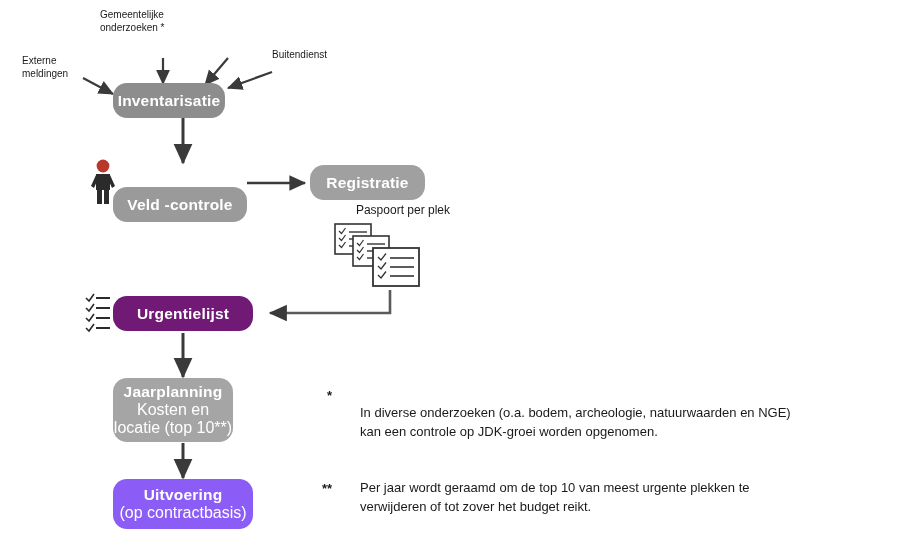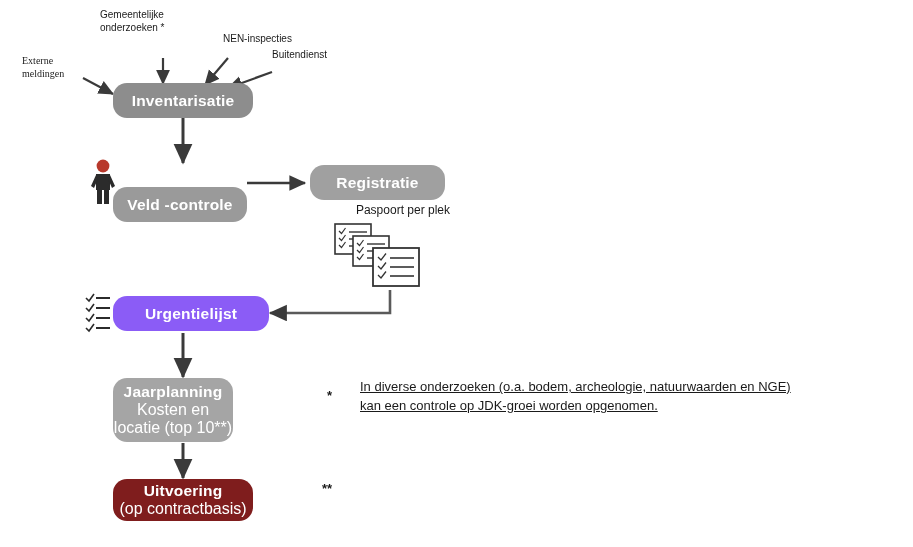--- a/index.html
+++ b/index.html
@@ -106,53 +106,52 @@
 
     <path d="M247,183 L305,183" stroke="#3a3a3a" stroke-width="2.4" fill="none" marker-end="url(#ah)"></path>
 
     <path d="M390,290 L390,313 L270,313" stroke="#5a5a5a" stroke-width="2.6" fill="none" marker-end="url(#ah)"></path>
 
     <path d="M183,333 L183,377" stroke="#3a3a3a" stroke-width="3" fill="none" marker-end="url(#ah)"></path>
 
     <path d="M183,443 L183,478" stroke="#3a3a3a" stroke-width="3" fill="none" marker-end="url(#ah)"></path>
   </svg>
 
-  <div class="label" style="left:22px; top:55px; width:95px;font-family:Liberation Serif, serif;">Externe
+  <div class="label" style="left:22px; top:55px; width:95px;">Externe
 meldingen</div>
 
   <div class="label" style="left:100px; top:9px; width:135px;">Gemeentelijke
 onderzoeken *</div>
 
-  <div class="label" style="left:223px; top:33px; width:120px;">NEN-inspecties</div>
 
   <div class="label" style="left:272px; top:49px; width:110px;">Buitendienst</div>
 
-  <div class="node" style="left:113px; top:83px; width:140px; height:35px; background:#8d8d8d;">
+  <div class="node" style="left:113px; top:83px; width:112px; height:35px; background:#8d8d8d;">
     <span class="title">Inventarisatie</span>
   </div>
 
   <div class="node" style="left:113px; top:165px; width:134px; height:35px; background:#9a9a9a;margin-top:22px;">
     <span class="title">Veld -controle</span>
   </div>
 
-  <div class="node" style="left:310px; top:165px; width:135px; height:35px; background:#a0a0a0;">
+  <div class="node" style="left:310px; top:165px; width:115px; height:35px; background:#a0a0a0;">
     <span class="title">Registratie</span>
   </div>
 
-  <div class="node" style="left:113px; top:296px; width:156px; height:35px; background:#8b5cf6;">
+  <div class="node" style="left:113px; top:296px; width:140px; height:35px; background:#701a75;">
     <span class="title">Urgentielijst</span>
   </div>
 
   <div class="node" style="left:113px; top:378px; width:120px; height:64px; background:#a5a5a5;">
     <span class="title">Jaarplanning</span>
     <span class="sub">Kosten en locatie
 (top 10**)</span>
   </div>
 
-  <div class="node" style="left:113px; top:479px; width:140px; height:42px; background:#7f1d1d;">
+  <div class="node" style="left:113px; top:479px; width:140px; height:50px; background:#8b5cf6;">
     <span class="title">Uitvoering</span>
     <span class="sub">(op contractbasis)</span>
   </div>
 
   <div class="caption" style="left:310px; top:203px; width:140px;text-align:right;">Paspoort per plek</div>
 
   <svg class="person" style="left:88px; top:158px;" width="30" height="48" viewBox="0 0 30 48">
     <circle cx="15" cy="8" r="6.4" fill="#b8392c"></circle>
     <path d="M8,16 L22,16 L22,32 L8,32 Z" fill="#2b2b2b"></path>
     <path d="M8,17 L3,28 L6,30 L10,21 Z" fill="#2b2b2b"></path>
@@ -208,18 +207,20 @@
     </g>
     <g stroke="#2b2b2b" stroke-width="2">
       <line x1="12" y1="6" x2="26" y2="6"></line>
       <line x1="12" y1="16" x2="26" y2="16"></line>
       <line x1="12" y1="26" x2="26" y2="26"></line>
       <line x1="12" y1="36" x2="26" y2="36"></line>
     </g>
   </svg>
 
   <div class="note-marker" style="left:327px; top:388px;">*</div>
-  <div class="note" style="left:360px; top:378px; width:520px;text-decoration:underline;">In diverse onderzoeken (o.a. bodem, archeologie, natuurwaarden en NGE)
+  <div class="note" style="left:360px; top:404px; width:520px;">In diverse onderzoeken (o.a. bodem, archeologie, natuurwaarden en NGE)
 kan een controle op JDK-groei worden opgenomen.</div>
 
   <div class="note-marker" style="left:322px; top:481px;">**</div>
+  <div class="note" style="left:360px; top:479px; width:520px;">Per jaar wordt geraamd om de top 10 van meest urgente plekken te
+ verwijderen of tot zover het budget reikt.</div>
 
 </div>
 
 </body></html>

